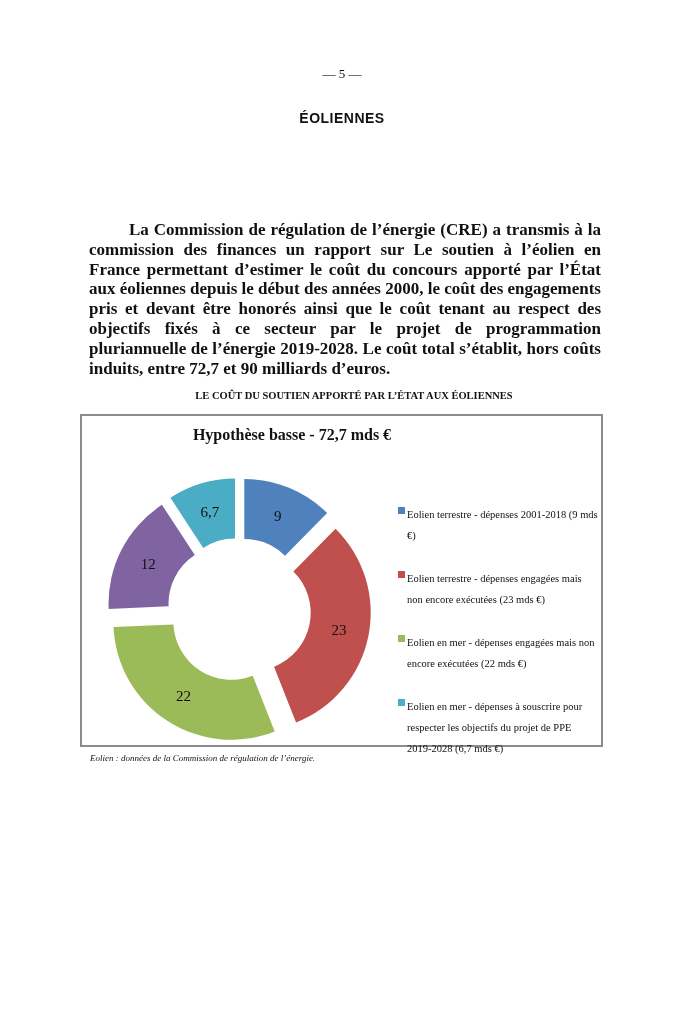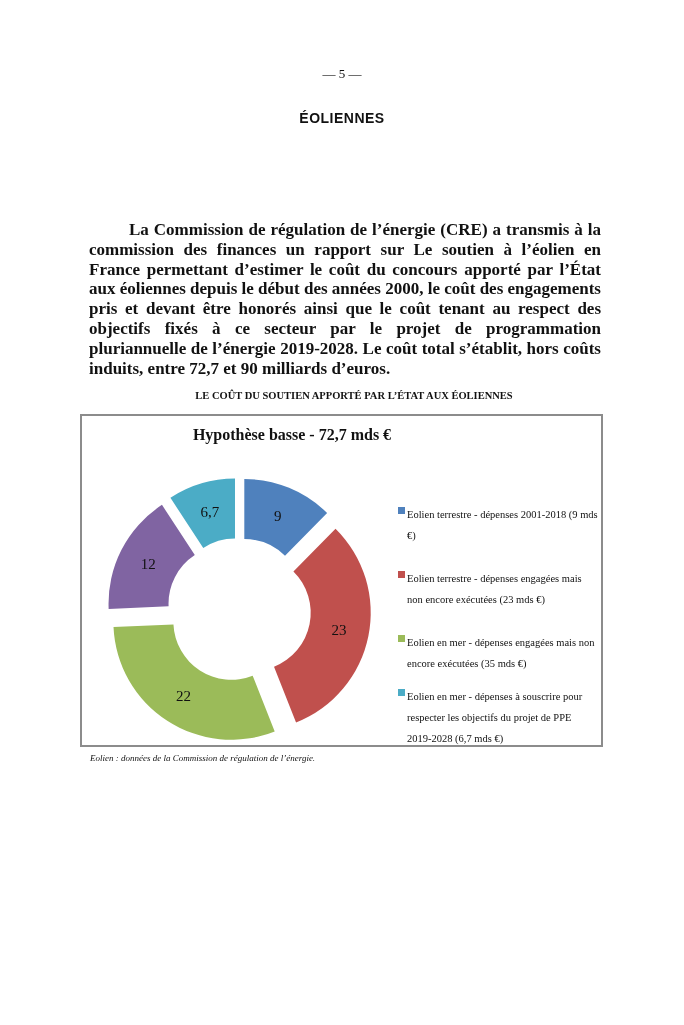--- a/index.html
+++ b/index.html
@@ -44,18 +44,18 @@
       <path d="M192.7143233243185,315.5093321385753 A118,118 0 0 1 31.510882104244857,211.10298152433754 L91.44912935950029,208.38149002740718 A58,58 0 0 0 170.68471911173987,259.6998657530495 Z" fill="#9bbb59"></path>
       <text x="101.55159814551533" y="284.612351514157" text-anchor="middle" font-family="&quot;Liberation Serif&quot;, serif" font-size="15" fill="#111">22</text>
       <path d="M26.659738856515858,192.97215465746103 A118,118 0 0 1 79.9647115663215,88.8562675337242 L112.79873540981136,139.0750576251346 A58,58 0 0 0 86.59798611177129,190.25066316053068 Z" fill="#8064a2"></path>
       <text x="66.20755448348991" y="152.51632719834257" text-anchor="middle" font-family="&quot;Liberation Serif&quot;, serif" font-size="15" fill="#111">12</text>
       <path d="M88.42942387954714,81.81907633700578 A118,118 0 0 1 153.00300410507717,62.58269685011291 L153.0030041050772,122.58269685011291 A58,58 0 0 0 121.263447723037,132.03786642841618 Z" fill="#4bacc6"></path>
       <text x="127.87902990841958" y="101.2453627651083" text-anchor="middle" font-family="&quot;Liberation Serif&quot;, serif" font-size="15" fill="#111">6,7</text>
     </svg>
   <div class="legend" id="legend">
       <div class="legend-item" style="margin-top: 0px;"><span class="legend-swatch" style="background: rgb(79, 129, 189);"></span><span>Eolien terrestre - dépenses 2001-2018 (9 mds €)</span></div>
       <div class="legend-item" style="margin-top: 22px;"><span class="legend-swatch" style="background: rgb(192, 80, 77);"></span><span>Eolien terrestre - dépenses engagées mais non encore exécutées (23 mds €)</span></div>
-      <div class="legend-item" style="margin-top: 22px;"><span class="legend-swatch" style="background: rgb(155, 187, 89);"></span><span>Eolien en mer - dépenses engagées mais non encore exécutées (35 mds €)</span></div>
-      <div class="legend-item" style="margin-top: 12px;"><span class="legend-swatch" style="background: rgb(75, 172, 198);"></span><span>Eolien en mer - dépenses à souscrire pour respecter les objectifs du projet de PPE  2019-2028 (6,7 mds €)</span></div>
+      <div class="legend-item" style="margin-top: 22px;"><span class="legend-swatch" style="background: rgb(155, 187, 89);"></span><span>Eolien en mer - dépenses engagées mais non encore exécutées (22 mds €)</span></div>
+      <div class="legend-item" style="margin-top: 22px;"><span class="legend-swatch" style="background: rgb(75, 172, 198);"></span><span>Eolien en mer - dépenses à souscrire pour respecter les objectifs du projet de PPE  2019-2028 (6,7 mds €)</span></div>
     </div>
 </div>
 
 <div class="source">Eolien : données de la Commission de régulation de l’énergie.</div>
 
 </body></html>

